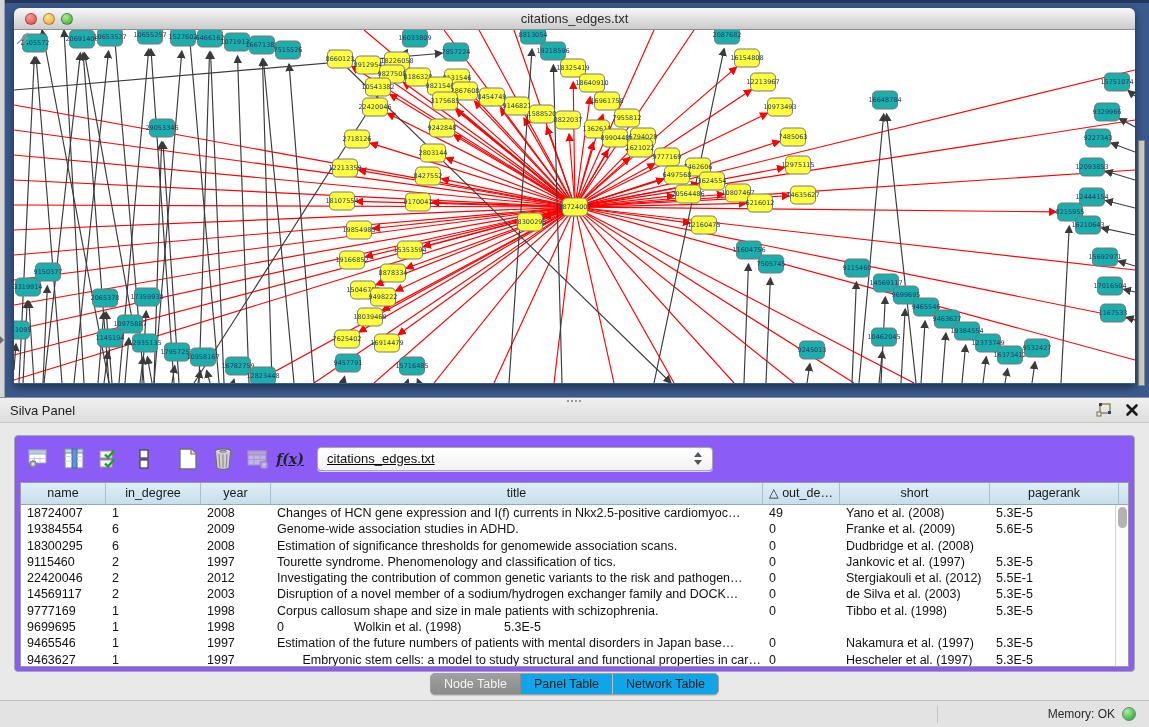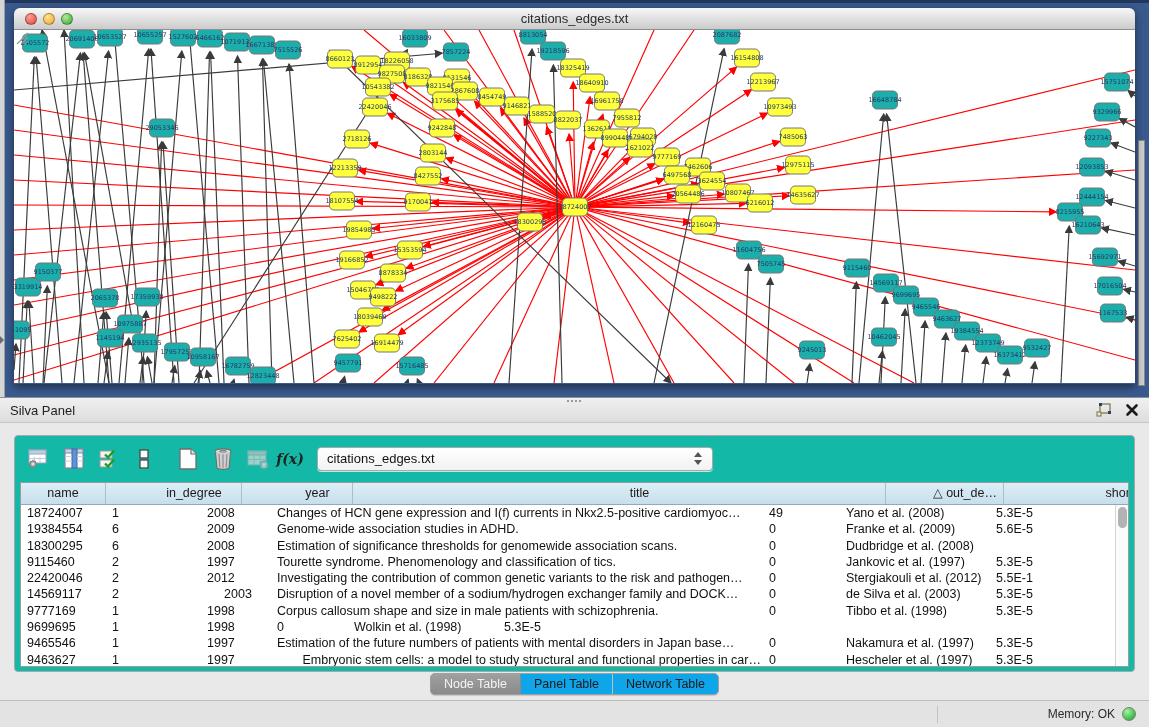--- a/index.html
+++ b/index.html
@@ -32,36 +32,36 @@
   .grip { position:absolute; right:1px; bottom:1px; width:15px; height:15px; }
   
   .tp-header { position:relative; height:26px; background:linear-gradient(#f0f0f0,#dddddd);
     border-top:1px solid #8f8f8f; border-bottom:1px solid #c6c6c6; }
   .tp-header .splitter-dot { position:absolute; left:566px; top:1px; width:16px; height:4px;
     background:radial-gradient(circle, #9a9a9a 1px, transparent 1.6px); background-size:4px 4px; }
   .tp-title { position:absolute; left:10px; top:0; font-size:13px; line-height:25px; color:#222; }
   .tp-actions { position:absolute; right:10px; top:4px; display:flex; gap:12px; align-items:center; }
   .tp-body { position:relative; height:277px; background:#e9e9e9; }
   .tp-box { position:absolute; left:14px; right:14px; top:12px; height:237px;
-    border:1px solid #a8a8a8; border-radius:4px; background:#14b8a6; }
+    border:1px solid #a8a8a8; border-radius:4px; background:#8b5cf6;text-decoration:underline; }
   .toolbar { height:45px; display:flex; align-items:center; padding:0 9px; }
   .icon-btn { width:30px; height:30px; display:flex; align-items:center; justify-content:center; border-radius:4px; }
   .icon-btn + .icon-btn { margin-left:5px; }
   .fx { font-family:"DejaVu Serif", serif; font-style:italic; font-weight:bold; font-size:14px; color:#222;
     width:34px; text-align:center; }
   .combo { margin-left:10px; width:396px; height:24px; background:linear-gradient(#ffffff,#f2f2f2);
     border:1px solid #a9a9a9; border-radius:4px; position:relative; font-size:13px; line-height:22px;
     padding-left:9px; color:#111; box-shadow:0 1px 0 rgba(255,255,255,.7); }
   .combo .arrows { position:absolute; right:9px; top:4px; width:9px; height:16px; }
   .combo .arrows div { width:0; height:0; border-left:4px solid transparent; border-right:4px solid transparent; }
   .combo .arrows .up { border-bottom:5px solid #555; margin-bottom:3px; }
   .combo .arrows .dn { border-top:5px solid #555; }
   .table-area { position:absolute; left:5px; right:5px; top:46px; bottom:4px;
     background:#fff; border:1px solid #9b9b9b; overflow:hidden; }
-  .thead { display:flex; height:22px; background:linear-gradient(#ddeef7,#c7dfec); border-bottom:1px solid #93a9b8;gap:41px; }
+  .thead { display:flex; height:22px; background:linear-gradient(#ddeef7,#c7dfec); border-bottom:1px solid #93a9b8; }
   .th { font-size:12.5px; line-height:21px; text-align:center; color:#1a1a1a;
     border-right:1px solid #a4bfcf; overflow:hidden; white-space:nowrap; flex:none; }
   .tbody { position:relative; }
   .trow { display:flex; height:16.3px; }
   .td { font-size:12.5px; line-height:16.3px; color:#111; padding:0 2px 0 6px;
     overflow:hidden; white-space:nowrap; flex:none; }
   .vscroll { position:absolute; right:0; top:22px; bottom:0; width:13px; background:#fbfbfb; border-left:1px solid #d5d5d5; }
   .vthumb { position:absolute; left:2px; top:2px; width:9px; height:21px; border-radius:5px; background:#b3b3b3; }
   .tabs-row { position:absolute; left:0; right:0; top:250px; display:flex; justify-content:center; }
   .seg { display:flex; height:22px; border:1px solid #a0a0a0; border-radius:5px; overflow:hidden;
@@ -844,21 +844,21 @@
             <div class="td" style="width: 95px;">2</div>
             <div class="td" style="width: 70px;">2012</div>
             <div class="td" style="width: 492px;">Investigating the contribution of common genetic variants to the risk and pathogen…</div>
             <div class="td" style="width: 77px;">0</div>
             <div class="td" style="width: 150px;">Stergiakouli et al. (2012)</div>
             <div class="td" style="width: 129px;">5.5E-1</div>
           </div>
           <div class="trow">
             <div class="td" style="width: 85px;">14569117</div>
             <div class="td" style="width: 95px;">2</div>
-            <div class="td" style="width: 70px; text-align: center;">2003</div>
+            <div class="td" style="width: 70px;">2003</div>
             <div class="td" style="width: 492px;">Disruption of a novel member of a sodium/hydrogen exchanger family and DOCK…</div>
             <div class="td" style="width: 77px;">0</div>
             <div class="td" style="width: 150px;">de Silva et al. (2003)</div>
             <div class="td" style="width: 129px;">5.3E-5</div>
           </div>
           <div class="trow">
             <div class="td" style="width: 85px;">9777169</div>
             <div class="td" style="width: 95px;">1</div>
             <div class="td" style="width: 70px;">1998</div>
             <div class="td" style="width: 492px;">Corpus callosum shape and size in male patients with schizophrenia.</div>

